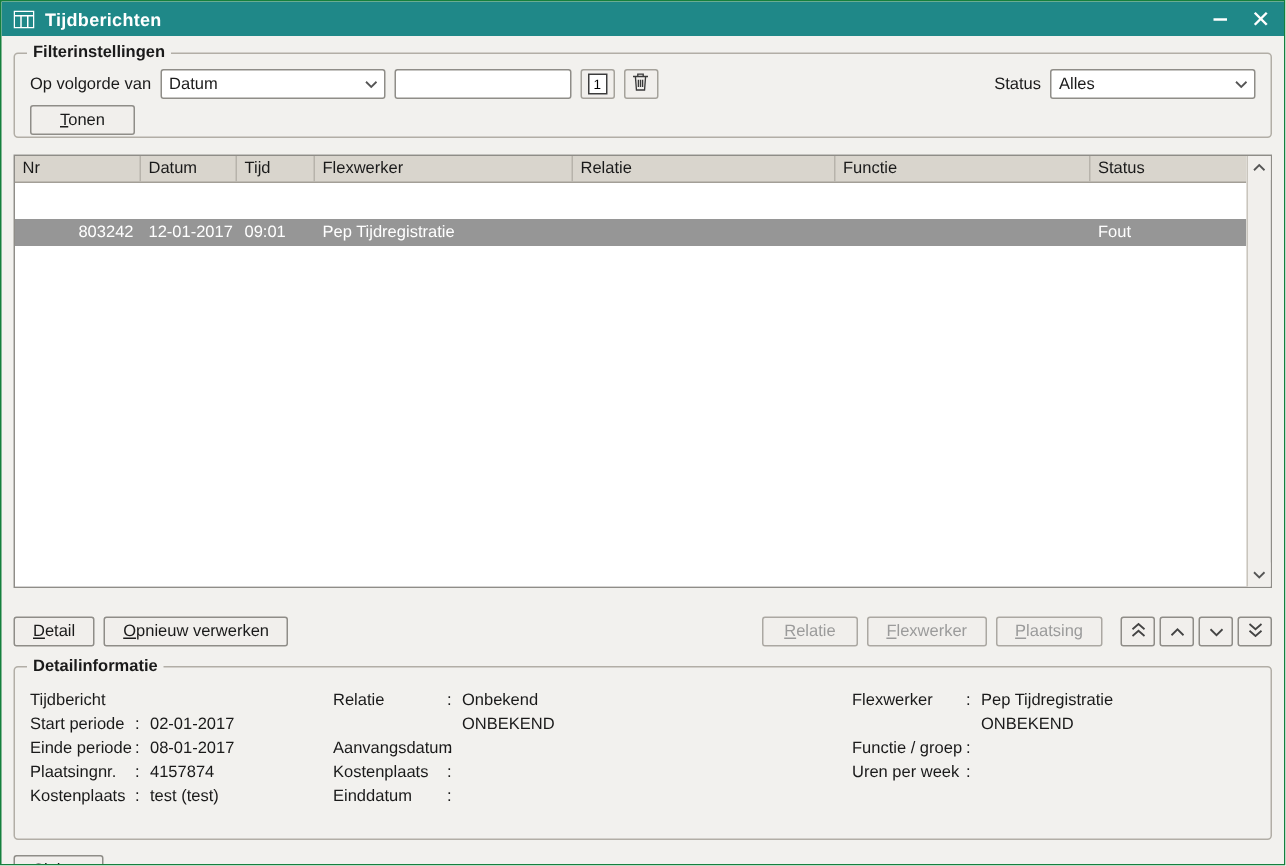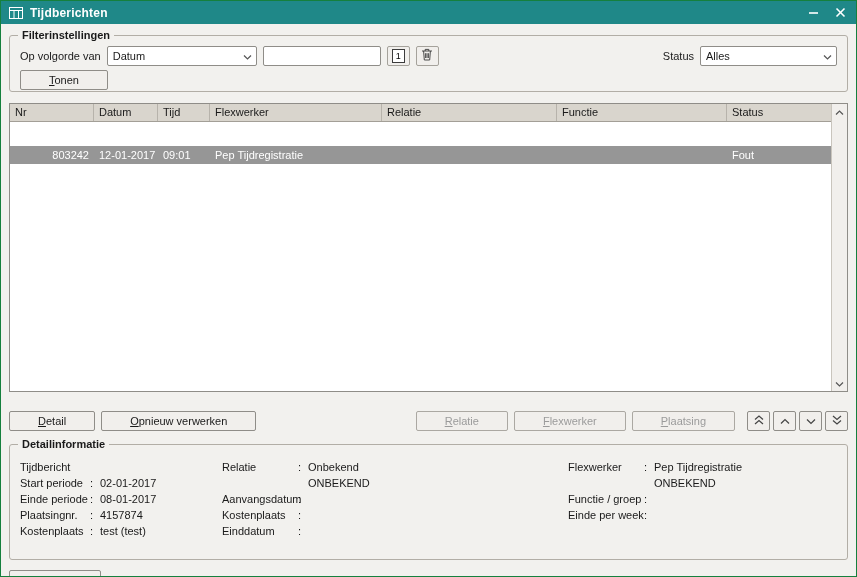--- a/index.html
+++ b/index.html
@@ -71,21 +71,21 @@
   .cal-box {
     width: 13px; height: 14px;
     border: 1px solid #3c3c3c; background: #ffffff;
     font-size: 9px; line-height: 12px; text-align: center;
     display: block;
   }
   .filter-row2 { margin-top: 4px; }
 
   
   .btn {
-    height: 20px; padding: 0 28px;
+    height: 20px; padding: 0 12px;
     background: #f1efec;
     border: 1px solid #8f8d88; border-radius: 2px;
     font: 11px "Liberation Sans", sans-serif;
     color: #1a1a1a; cursor: default;
     display: inline-flex; align-items: center; justify-content: center;
   }
   .btn-label { display: inline-block; }
   .btn-label::first-letter { text-decoration: underline; }
   .btn.disabled { color: #9b9b9b; border-color: #aba8a2; }
 
@@ -390,21 +390,21 @@
             <span class="dlabel"></span>
             <span class="dsep"></span>
             <span class="dvalue">ONBEKEND</span>
           </div>
           <div class="drow">
             <span class="dlabel">Functie / groep</span>
             <span class="dsep">:</span>
             <span class="dvalue"></span>
           </div>
           <div class="drow">
-            <span class="dlabel">Einde per week</span>
+            <span class="dlabel">Uren per week</span>
             <span class="dsep">:</span>
             <span class="dvalue"></span>
           </div>
         </div>
 
       </div>
     </div>
 
     <div class="footer-row">
       <button class="btn" style="min-width:57px">

